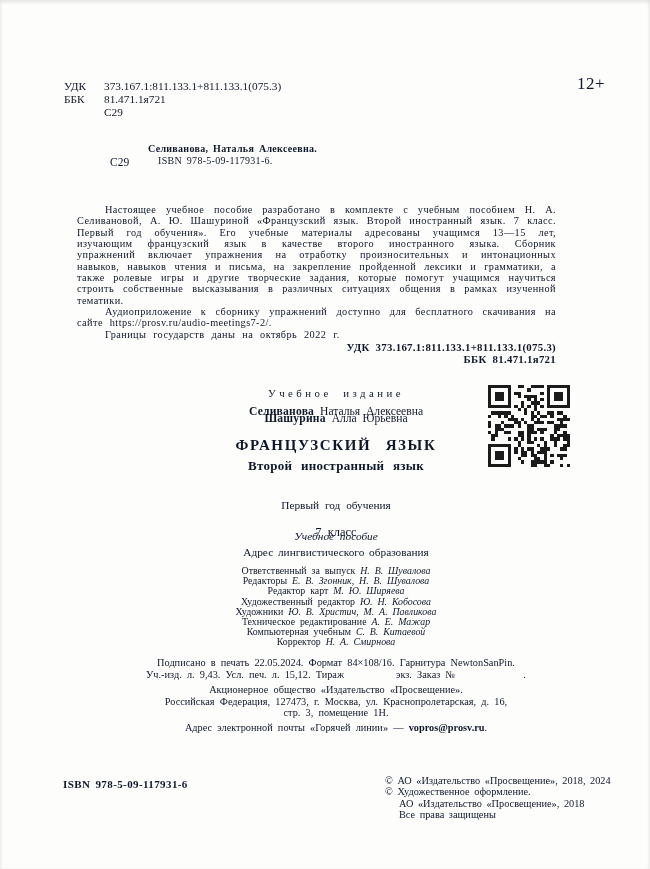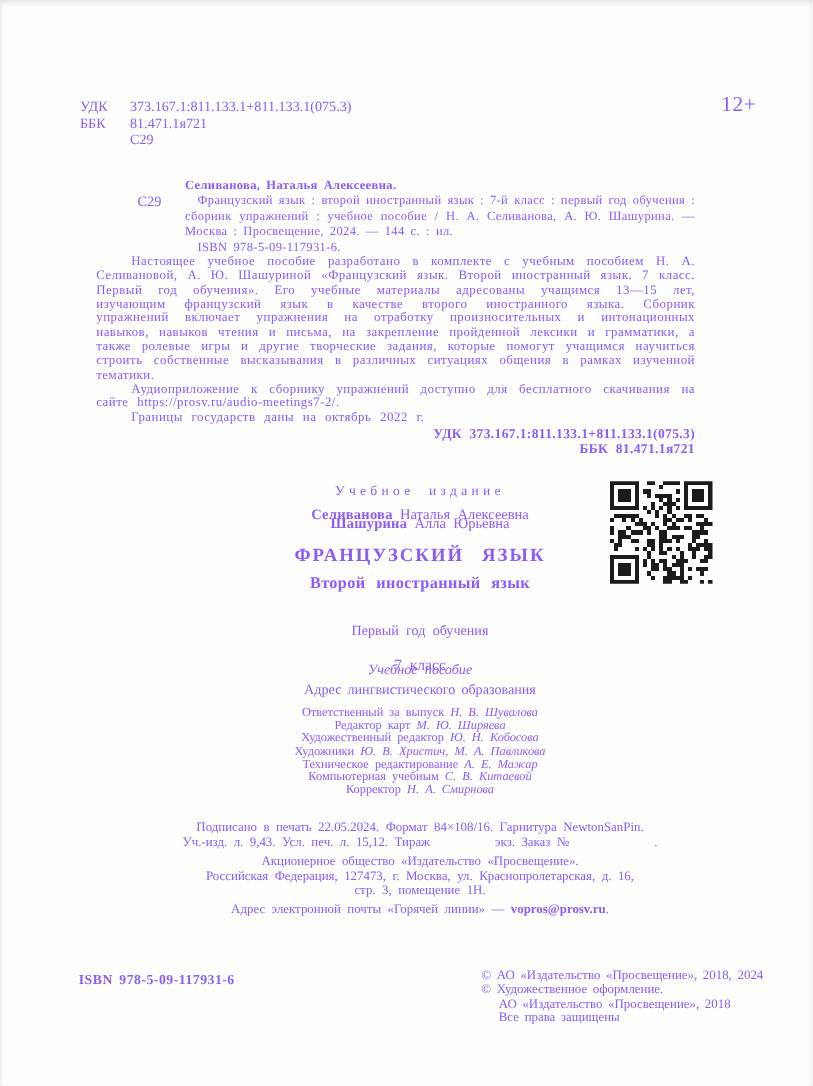--- a/index.html
+++ b/index.html
@@ -1,20 +1,20 @@
 <!DOCTYPE html>
 <html lang="ru"><head>
 <meta charset="utf-8">
 <style>
   html,body{margin:0;padding:0;background:#ffffff;}
   .page{
     position:relative;
     width:650px;height:869px;
     background:#fdfdfc;
-    color:#8b5cf6;
+    color:#0f172a;
     font-family:"Liberation Serif","DejaVu Serif",serif;
     overflow:hidden;
     box-shadow:inset 0 3px 3px rgba(0,0,0,.07), inset -2px 0 2px rgba(0,0,0,.04), inset 2px 0 2px rgba(0,0,0,.03);
   }
   
   .udc-top{position:absolute;left:64px;top:80px;font-size:11.3px;line-height:12.9px;}
   .udc-top .row{white-space:nowrap;}
   .udc-top .lbl{display:inline-block;width:40px;}
   .age{position:absolute;left:577px;top:74px;font-size:17px;letter-spacing:.5px;}
 
@@ -88,21 +88,20 @@
     <div class="row"><span class="lbl">УДК</span><span>373.167.1:811.133.1+811.133.1(075.3)</span></div>
     <div class="row"><span class="lbl">ББК</span><span>81.471.1я721</span></div>
     <div class="row"><span class="lbl"></span><span>С29</span></div>
   </div>
 
   <div class="age">12+</div>
 
   <div class="card-code">С29</div>
   <div class="card">
     <div class="author">Селиванова, Наталья Алексеевна.</div>
-    <div class="body">Французский язык : второй иностранный язык : 7-й класс : первый год обучения : сборник упражнений : учебное пособие / Н. А. Селиванова, А. Ю. Шашурина. — Москва : Просвещение, 2024. — 144 с. : ил.</div>
     <div class="isbn">ISBN 978-5-09-117931-6.</div>
   </div>
 
   <div class="annotation">
     <p>Настоящее учебное пособие разработано в комплекте с учебным пособием Н. А. Селивановой, А. Ю. Шашуриной «Французский язык. Второй иностранный язык. 7 класс. Первый год обучения». Его учебные материалы адресованы учащимся 13—15 лет, изучающим французский язык в качестве второго иностранного языка. Сборник упражнений включает упражнения на отработку произносительных и интонационных навыков, навыков чтения и письма, на закрепление пройденной лексики и грамматики, а также ролевые игры и другие творческие задания, которые помогут учащимся научиться строить собственные высказывания в различных ситуациях общения в рамках изученной тематики.</p>
     <p>Аудиоприложение к сборнику упражнений доступно для бесплатного скачивания на сайте https://prosv.ru/audio-meetings7-2/.</p>
     <p>Границы государств даны на октябрь 2022 г.</p>
   </div>
 
   <div class="udc-bottom">
@@ -403,20 +402,21 @@
         <rect x="13" y="24" width="1" height="1" fill="#1b1b1b"></rect>
         <rect x="14" y="24" width="1" height="1" fill="#1b1b1b"></rect>
         <rect x="17" y="24" width="1" height="1" fill="#1b1b1b"></rect>
         <rect x="18" y="24" width="1" height="1" fill="#1b1b1b"></rect>
         <rect x="22" y="24" width="1" height="1" fill="#1b1b1b"></rect>
         <rect x="24" y="24" width="1" height="1" fill="#1b1b1b"></rect>
       </svg></div>
 
   <div class="credits">
     <div><span>Ответственный за выпуск</span> <i>Н. В. Шувалова</i></div>
+    <div><span>Редакторы</span> <i>Е. В. Згонник, Н. В. Шувалова</i></div>
     <div><span>Редактор карт</span> <i>М. Ю. Ширяева</i></div>
     <div><span>Художественный редактор</span> <i>Ю. Н. Кобосова</i></div>
     <div><span>Художники</span> <i>Ю. В. Христич, М. А. Павликова</i></div>
     <div><span>Техническое редактирование</span> <i>А. Е. Мажар</i></div>
     <div><span>Компьютерная учебным</span> <i>С. В. Китаевой</i></div>
     <div><span>Корректор</span> <i>Н. А. Смирнова</i></div>
   </div>
 
   <div class="imprint">
     <div>Подписано в печать 22.05.2024. Формат 84×108/16. Гарнитура NewtonSanPin.</div>

